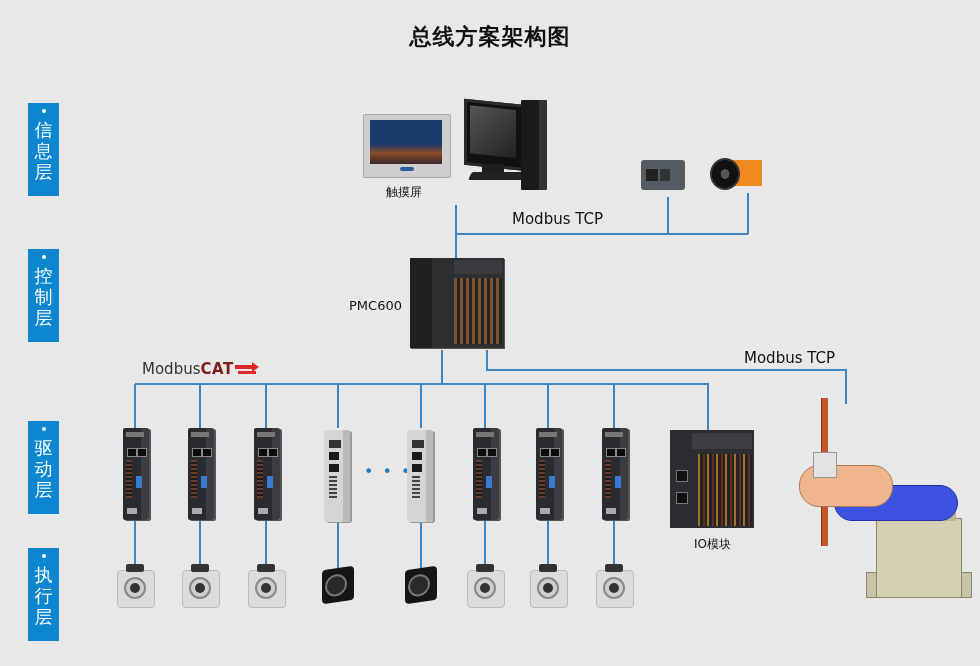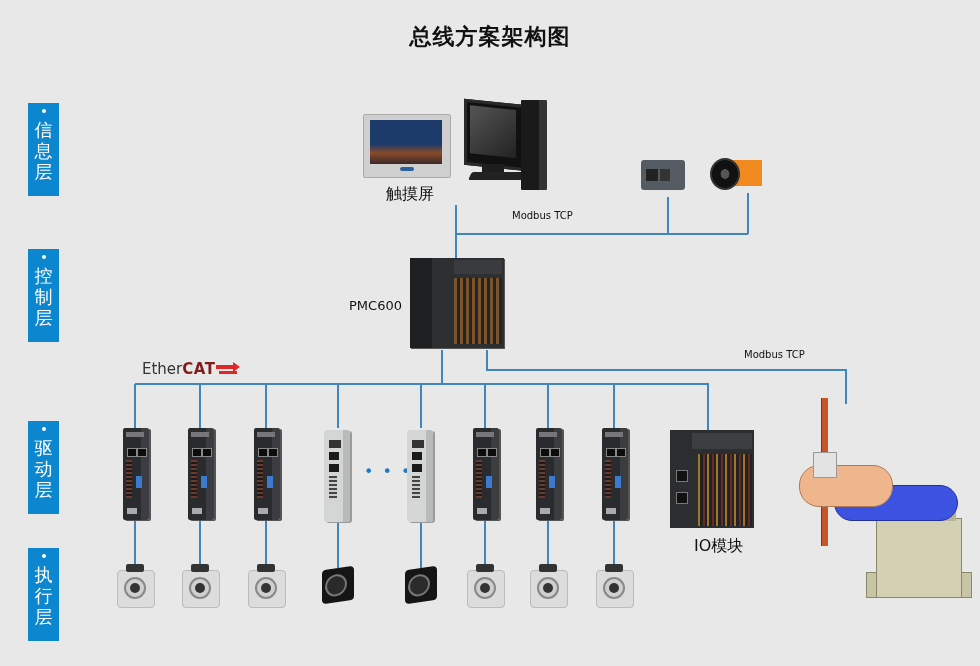--- a/index.html
+++ b/index.html
@@ -3,22 +3,22 @@
 <meta charset="utf-8">
 <style>
   html,body{margin:0;padding:0;}
   body{width:980px;height:666px;background:#e9e8e8;position:relative;overflow:hidden;font-family:"DejaVu Sans",sans-serif;}
   .abs{position:absolute;}
   .title{left:0;top:22px;width:980px;text-align:center;font-size:22px;font-weight:bold;color:#111;letter-spacing:1px;}
   .layer{left:28px;width:31px;background:#0b86cf;color:#fff;display:flex;flex-direction:column;align-items:center;font-size:18px;line-height:21px;padding-top:6px;box-sizing:border-box;}
   .layer .dot{width:4px;height:4px;border-radius:50%;background:#fff;margin-bottom:6px;}
   .layer .ch{display:block;}
   svg.wires{position:absolute;left:0;top:0;}
-  .label{font-size:10px;color:#111;white-space:nowrap;}
-  .small{font-size:16px;color:#111;}
+  .label{font-size:15px;color:#111;white-space:nowrap;}
+  .small{font-size:12px;color:#111;}
   .ethercat{left:142px;top:360px;font-size:15px;color:#333;}
   .ethercat b{color:#7f1d1d;font-weight:900;letter-spacing:0.5px;}
   .ecarrow{display:inline-block;width:24px;height:10px;position:relative;vertical-align:middle;margin-left:1px;}
   .ecarrow:before{content:"";position:absolute;left:0;top:0;width:18px;height:4px;background:#e02727;}
   .ecarrow:after{content:"";position:absolute;right:0;top:-3px;border-left:7px solid #e02727;border-top:5px solid transparent;border-bottom:5px solid transparent;}
   .ecarrow2{position:absolute;left:3px;top:6px;width:18px;height:3px;background:#e02727;}
   
   .drive{width:26px;height:92px;background:linear-gradient(90deg,#2a2b2e 0 70%,#3c3d40 70%);border-radius:2px;box-shadow:2px 1px 0 #555;}
   .drive .port{position:absolute;left:4px;top:20px;width:8px;height:7px;background:#0c0c0c;border:1px solid #888;}
   .drive .port2{position:absolute;left:14px;top:20px;width:8px;height:7px;background:#0c0c0c;border:1px solid #888;}
@@ -156,21 +156,21 @@
 <div class="abs label" style="left:512px;top:210px;">Modbus TCP</div>
 
 <div class="abs label" style="left:349px;top:298px;font-size:13px;">PMC600</div>
 <div class="abs plc" style="left:410px;top:258px;">
   <div class="left"></div>
   <div class="topbar"></div>
   <div class="cols"></div>
 </div>
 
 <div class="abs ethercat">
-  <span>Ether</span><b>CAT</b><span class="ecarrow"><span class="ecarrow2"></span></span>
+  <span>Modbus</span><b>CAT</b><span class="ecarrow"><span class="ecarrow2"></span></span>
 </div>
 
 <div class="abs label" style="left:744px;top:349px;">Modbus TCP</div>
 
 <div class="abs drive" style="left:123px;top:428px;">
     <div class="hd"></div>
     <div class="port"></div>
     <div class="port2"></div>
     <div class="term"></div>
     <div class="blue"></div>

